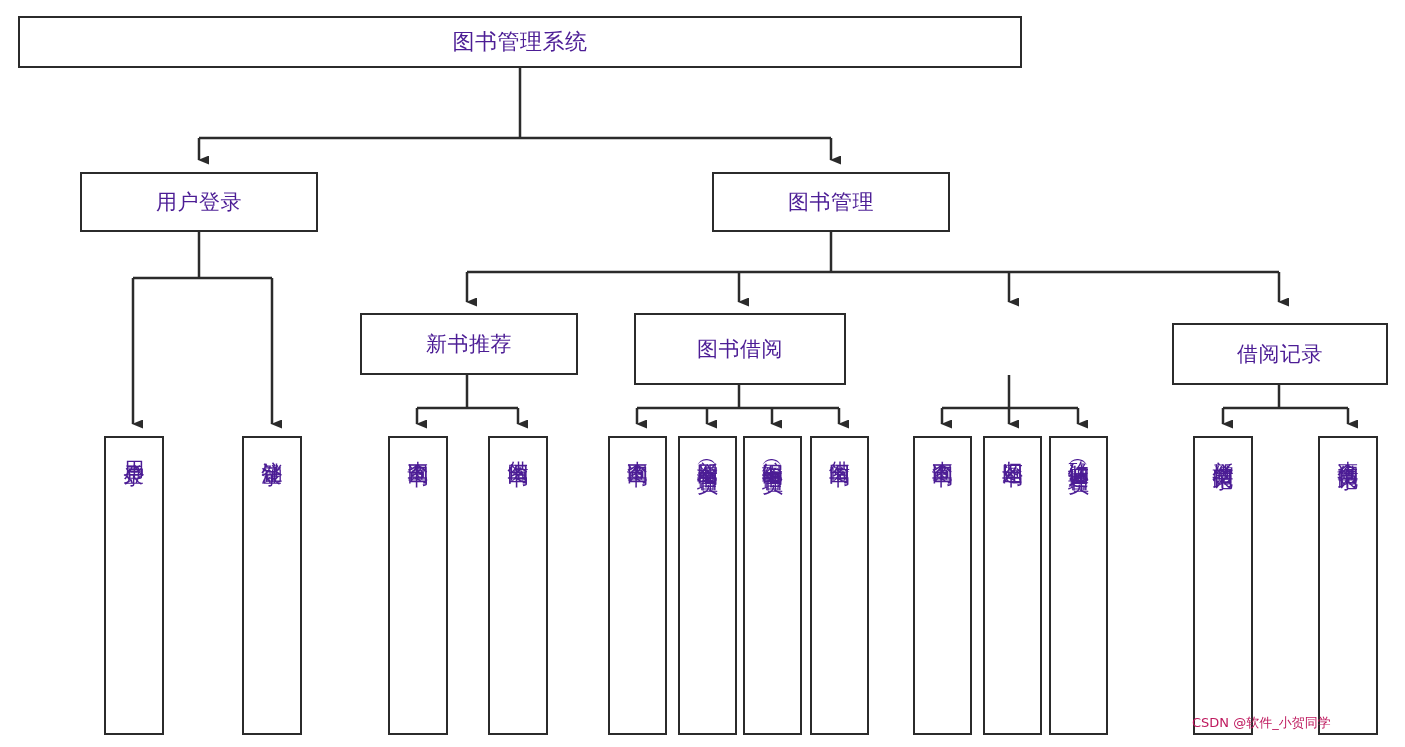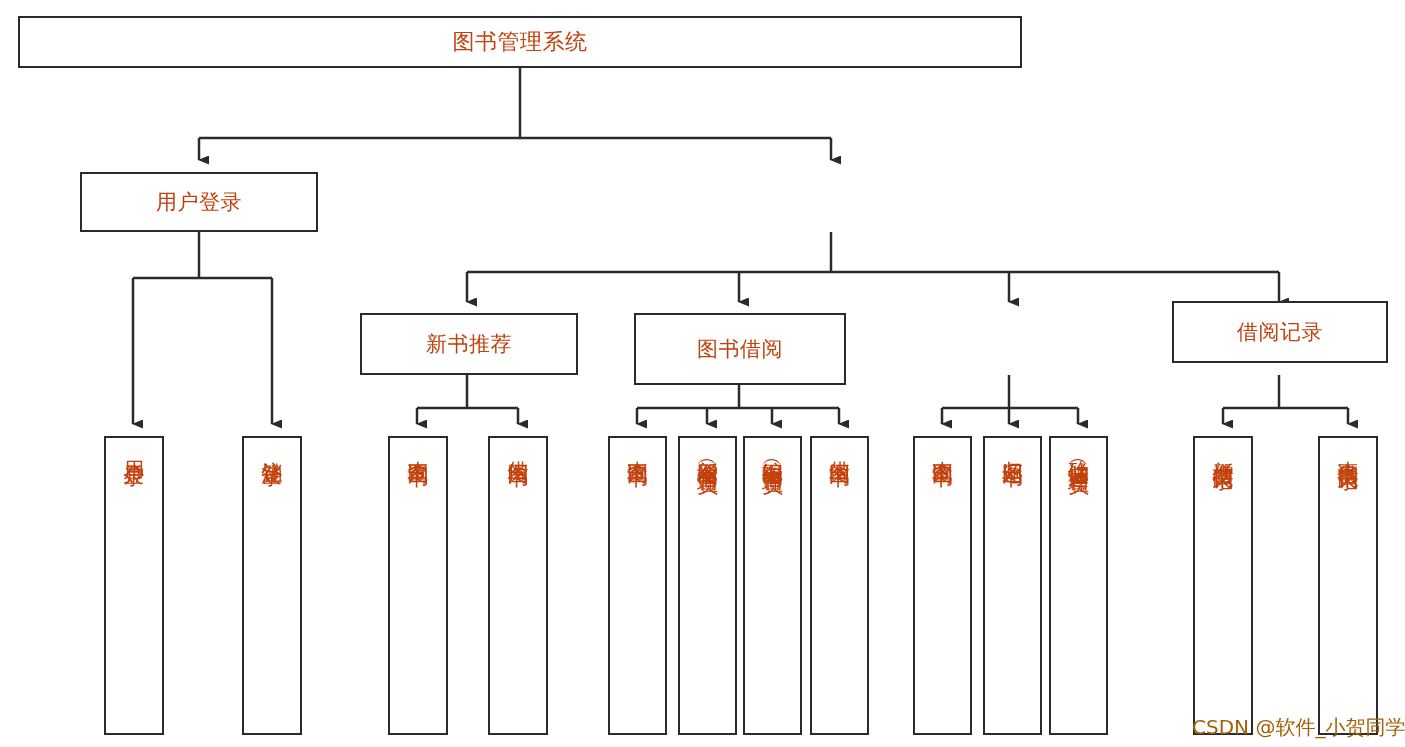--- a/index.html
+++ b/index.html
@@ -39,21 +39,21 @@
     z-index: 2;
     display: flex;
     align-items: center;
     justify-content: center;
   }
   .node .node-label {
     display: block;
     text-align: center;
     line-height: 1.18;
     letter-spacing: 0.5px;
-    color: #c2410c;
+    color: #4c1d95;
   }
   
   .node.horiz .node-label {
     font-size: 21px;
     white-space: nowrap;
   }
   .node.root .node-label {
     font-size: 22px;
   }
   
@@ -68,22 +68,22 @@
     font-size: 21px;
     line-height: 1.05;
     letter-spacing: 2px;
     white-space: nowrap;
     transform: none;
   }
   #watermark {
     position: absolute;
     left: 1192px;
     top: 714px;
-    font-size: 20px;
-    color: #a16207;
+    font-size: 13px;
+    color: #be185d;
     white-space: nowrap;
     z-index: 3;
     font-family: "DejaVu Sans", "Liberation Sans", sans-serif;
   }
 </style>
 </head>
 <body>
 
 <div id="diagram-root">
 
@@ -138,31 +138,34 @@
   </svg>
 
   <div class="node horiz root" style="left:18px; top:16px; width:1004px; height:52px;">
     <span class="node-label">图书管理系统</span>
   </div>
 
   <div class="node horiz" style="left:80px; top:172px; width:238px; height:60px;">
     <span class="node-label">用户登录</span>
   </div>
 
+  <div class="node horiz" style="left:712px; top:172px; width:238px; height:60px;">
+    <span class="node-label">图书管理</span>
+  </div>
 
   <div class="node horiz" style="left:360px; top:313px; width:218px; height:62px;">
     <span class="node-label">新书推荐</span>
   </div>
 
   <div class="node horiz" style="left:634px; top:313px; width:212px; height:72px;">
     <span class="node-label">图书借阅</span>
   </div>
 
 
-  <div class="node horiz" style="left:1172px; top:301px; width:216px; height:62px;">
+  <div class="node horiz" style="left:1172px; top:323px; width:216px; height:62px;">
     <span class="node-label">借阅记录</span>
   </div>
 
   <div class="node leaf" style="left:104px; top:436px; width:60px; height:299px;">
     <span class="node-label">用户登录</span>
   </div>
 
   <div class="node leaf" style="left:242px; top:436px; width:60px; height:299px;">
     <span class="node-label">注销登录</span>
   </div>

